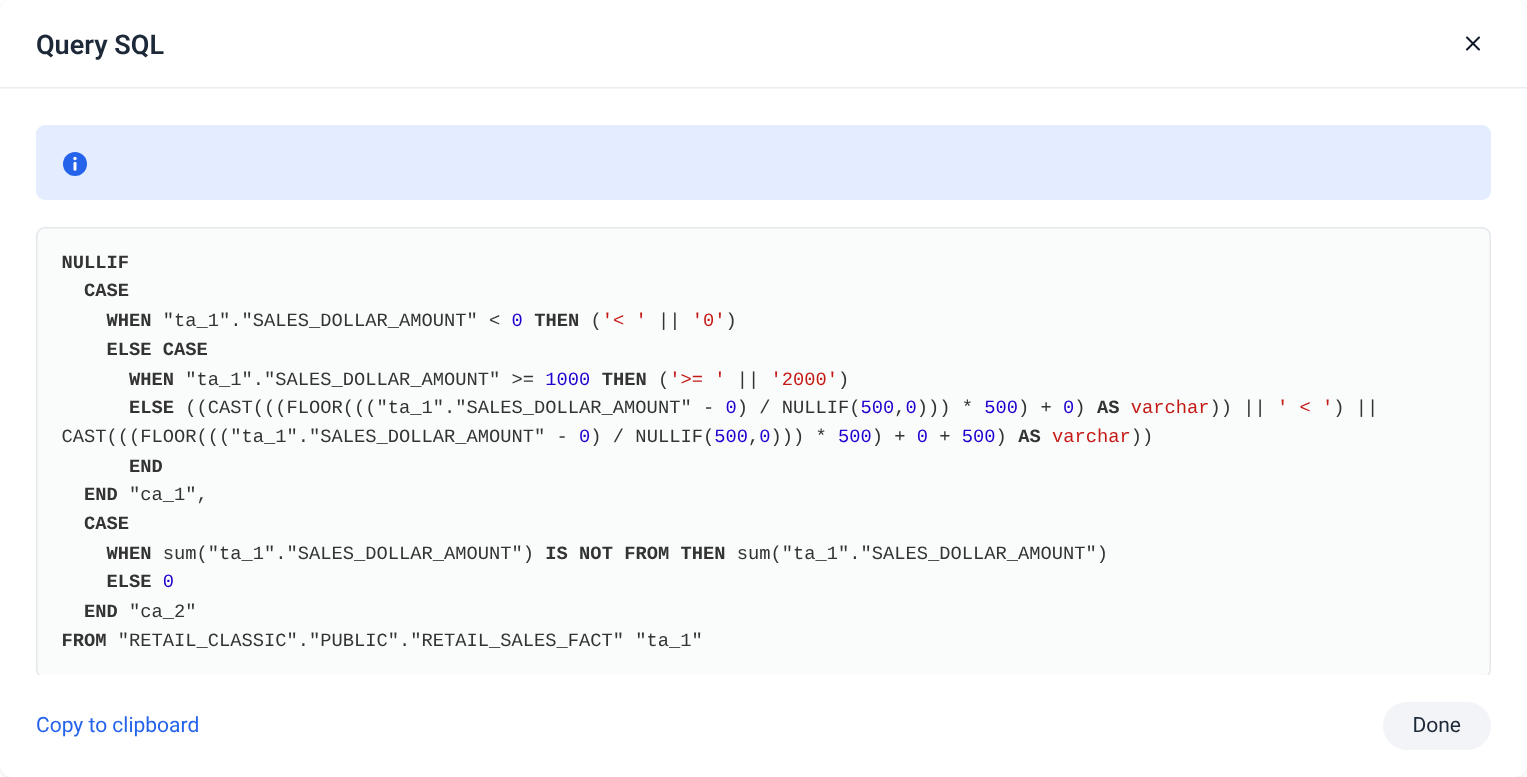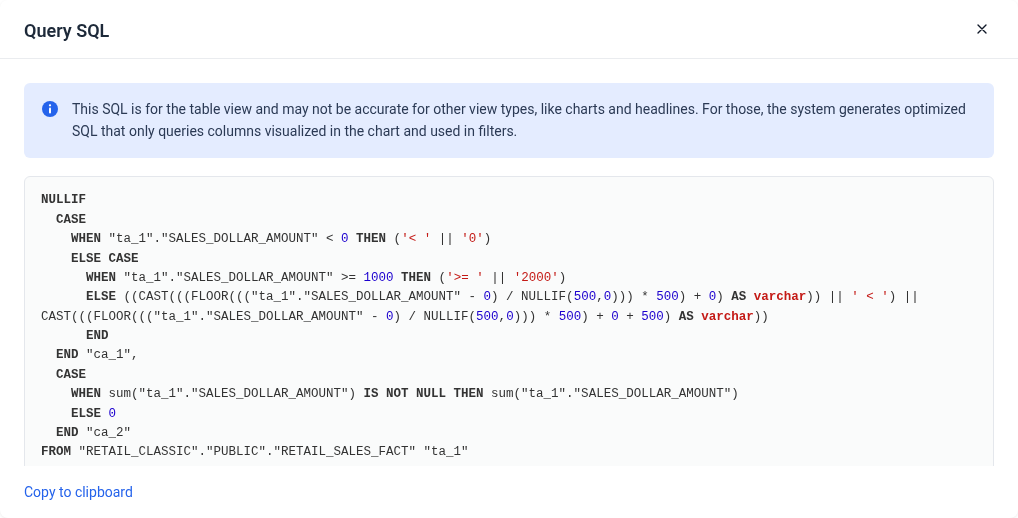--- a/index.html
+++ b/index.html
@@ -89,21 +89,21 @@
       font-family: "SFMono-Regular", Consolas, "Liberation Mono", Menlo, monospace;
       font-size: 12.5px;
       line-height: 1.55;
       color: #333;
       white-space: pre-wrap;
       word-break: break-word;
     }
     .kw { font-weight: 700; color: #333; }
     .str { color: #c41a16; }
     .num { color: #1c00cf; }
-    .typ { color: #c41a16; font-weight: bold; }
+    .typ { color: #c41a16; }
     .footer {
       display: flex;
       align-items: center;
       justify-content: space-between;
       padding: 18px 24px 18px 24px;
     }
     .copy-link {
       color: #2563eb;
       font-size: 14px;
       cursor: pointer;
@@ -139,35 +139,35 @@
 
   <div class="body">
     <div class="info-banner">
       <span class="info-icon">
         <svg viewBox="0 0 16 16">
             <circle cx="8" cy="8" r="8" fill="#2563eb"></circle>
             <rect x="7" y="6.5" width="2" height="6" rx="1" fill="#fff"></rect>
             <circle cx="8" cy="4.3" r="1.15" fill="#fff"></circle>
           </svg>
       </span>
-      <div class="info-text">This SQL is for the table view and may not be accurate for other view types, like charts and headlines. For those, the system generates optimized SQL that only queries columns visualized in the chart and used in filters.</div>
     </div>
 
     <div class="code-block"><span class="kw">NULLIF</span>
   <span class="kw">CASE</span>
     <span class="kw">WHEN</span><span> "ta_1"."SALES_DOLLAR_AMOUNT" &lt; </span><span class="num">0</span><span class="kw"> THEN </span><span>(</span><span class="str">'&lt; '</span><span> || </span><span class="str">'0'</span><span>)</span>
     <span class="kw">ELSE</span><span class="kw"> CASE</span>
       <span class="kw">WHEN</span><span> "ta_1"."SALES_DOLLAR_AMOUNT" &gt;= </span><span class="num">1000</span><span class="kw"> THEN </span><span>(</span><span class="str">'&gt;= '</span><span> || </span><span class="str">'2000'</span><span>)</span>
       <span class="kw">ELSE</span><span> ((CAST(((FLOOR((("ta_1"."SALES_DOLLAR_AMOUNT" - </span><span class="num">0</span><span>) / NULLIF(</span><span class="num">500</span><span>,</span><span class="num">0</span><span>))) * </span><span class="num">500</span><span>) + </span><span class="num">0</span><span>) </span><span class="kw">AS</span><span> </span><span class="typ">varchar</span><span>)) || </span><span class="str">' &lt; '</span><span>) || CAST(((FLOOR((("ta_1"."SALES_DOLLAR_AMOUNT" - </span><span class="num">0</span><span>) / NULLIF(</span><span class="num">500</span><span>,</span><span class="num">0</span><span>))) * </span><span class="num">500</span><span>) + </span><span class="num">0</span><span> + </span><span class="num">500</span><span>) </span><span class="kw">AS</span><span> </span><span class="typ">varchar</span><span>))</span>
       <span class="kw">END</span>
   <span class="kw">END</span><span> "ca_1",</span>
   <span class="kw">CASE</span>
-    <span class="kw">WHEN</span><span> sum("ta_1"."SALES_DOLLAR_AMOUNT") </span><span class="kw">IS NOT NULL</span><span class="kw"> THEN </span><span>sum("ta_1"."SALES_DOLLAR_AMOUNT")</span>
+    <span class="kw">WHEN</span><span> sum("ta_1"."SALES_DOLLAR_AMOUNT") </span><span class="kw">IS NOT FROM</span><span class="kw"> THEN </span><span>sum("ta_1"."SALES_DOLLAR_AMOUNT")</span>
     <span class="kw">ELSE</span><span> </span><span class="num">0</span>
   <span class="kw">END</span><span> "ca_2"</span>
 <span class="kw">FROM</span><span> "RETAIL_CLASSIC"."PUBLIC"."RETAIL_SALES_FACT" "ta_1"</span>
 </div>
   </div>
 
   <div class="footer">
     <button class="copy-link">Copy to clipboard</button>
+    <button class="done-btn">Done</button>
   </div>
 </div>
 
 </body></html>

